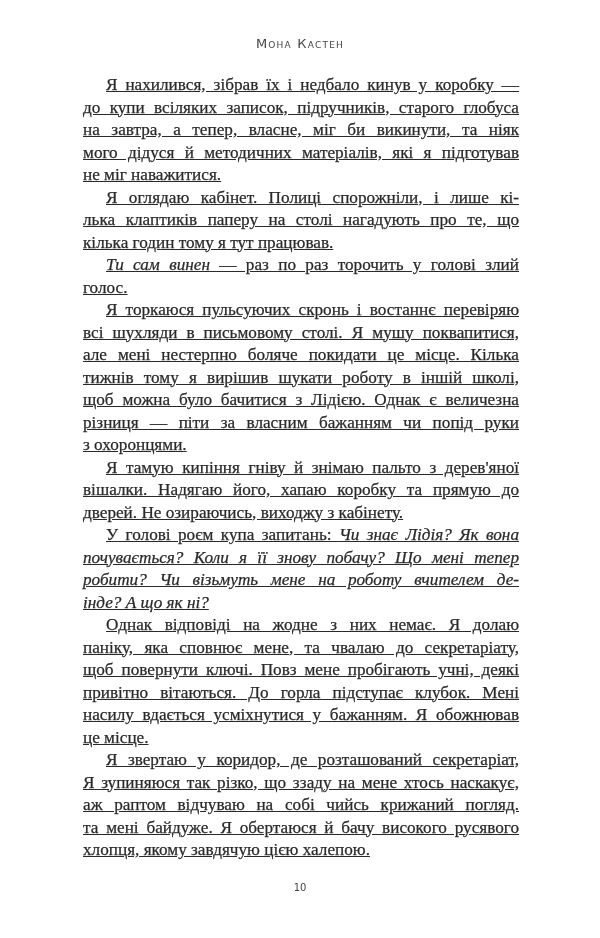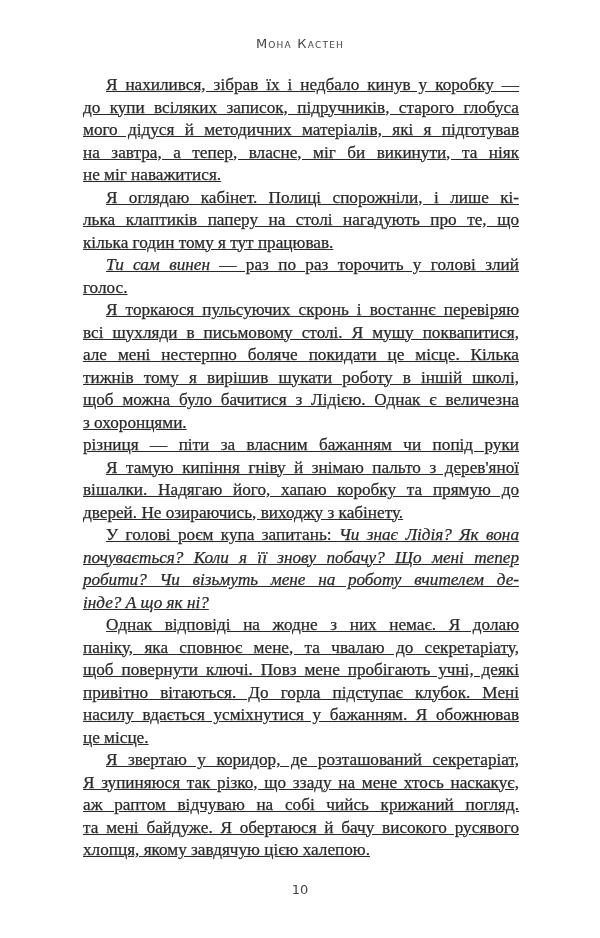--- a/index.html
+++ b/index.html
@@ -60,58 +60,58 @@
     em {
       font-style: italic;
     }
     .folio {
       position: absolute;
       top: 882px;
       left: 0;
       width: 600px;
       text-align: center;
       font-family: "DejaVu Sans", sans-serif;
-      font-size: 13px;
+      font-size: 10px;
       color: #444444;
     }
   </style>
 </head>
 <body>
 
 <div class="running-head">Мона Кастен</div>
 
 <div class="text-block">
 
   <p>
     <span class="line indent">Я нахилився, зібрав їх і недбало кинув у коробку —</span>
     <span class="line">до купи всіляких записок, підручників, старого глобуса</span>
+    <span class="line">на завтра, а тепер, власне, міг би викинути, та ніяк</span>
     <span class="line">мого дідуся й методичних матеріалів, які я підготував</span>
-    <span class="line">на завтра, а тепер, власне, міг би викинути, та ніяк</span>
     <span class="line last">не міг наважитися.</span>
   </p>
 
   <p>
     <span class="line indent">Я оглядаю кабінет. Полиці спорожніли, і лише кі-</span>
     <span class="line">лька клаптиків паперу на столі нагадують про те, що</span>
     <span class="line last">кілька годин тому я тут працював.</span>
   </p>
 
   <p>
     <span class="line indent"><em>Ти сам винен</em><span> — раз по раз торочить у голові злий</span></span>
     <span class="line last">голос.</span>
   </p>
 
   <p>
     <span class="line indent">Я торкаюся пульсуючих скронь і востаннє перевіряю</span>
     <span class="line">всі шухляди в письмовому столі. Я мушу поквапитися,</span>
     <span class="line">але мені нестерпно боляче покидати це місце. Кілька</span>
     <span class="line">тижнів тому я вирішив шукати роботу в іншій школі,</span>
     <span class="line">щоб можна було бачитися з Лідією. Однак є величезна</span>
+    <span class="line">різниця — піти за власним бажанням чи попід руки</span>
     <span class="line last">з охоронцями.</span>
-    <span class="line">різниця — піти за власним бажанням чи попід руки</span>
   </p>
 
   <p>
     <span class="line indent">Я тамую кипіння гніву й знімаю пальто з дерев'яної</span>
     <span class="line">вішалки. Надягаю його, хапаю коробку та прямую до</span>
     <span class="line last">дверей. Не озираючись, виходжу з кабінету.</span>
   </p>
 
   <p>
     <span class="line indent"><span>У голові роєм купа запитань: </span><em>Чи знає Лідія? Як вона</em></span>

